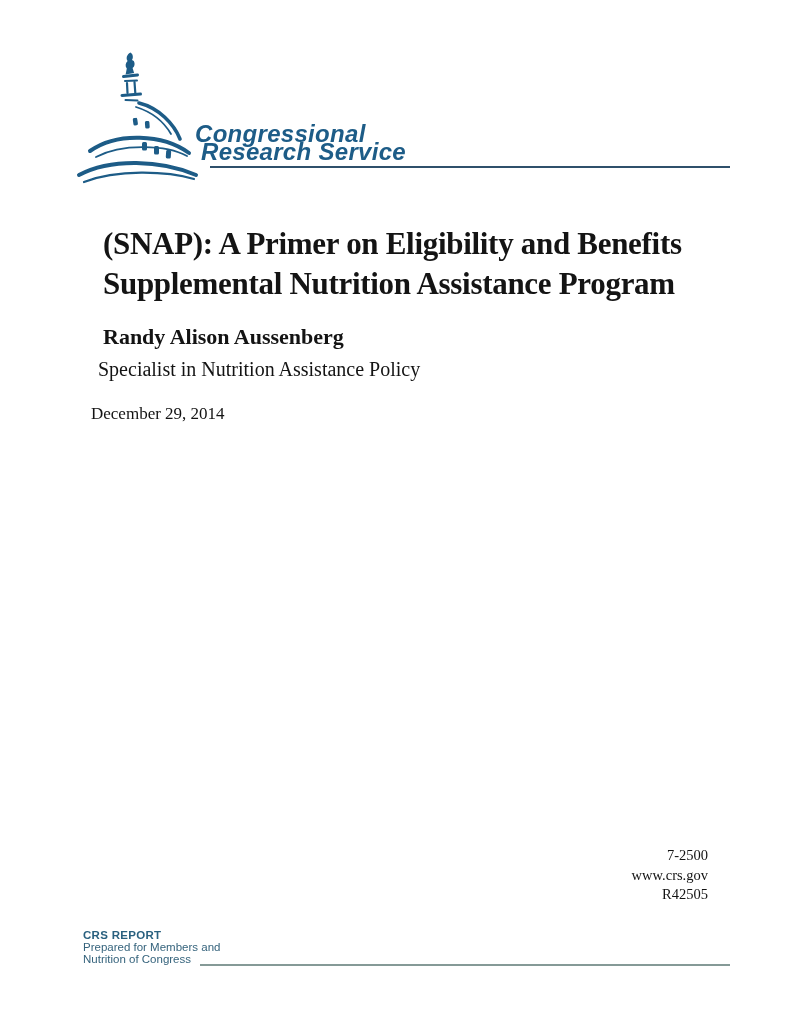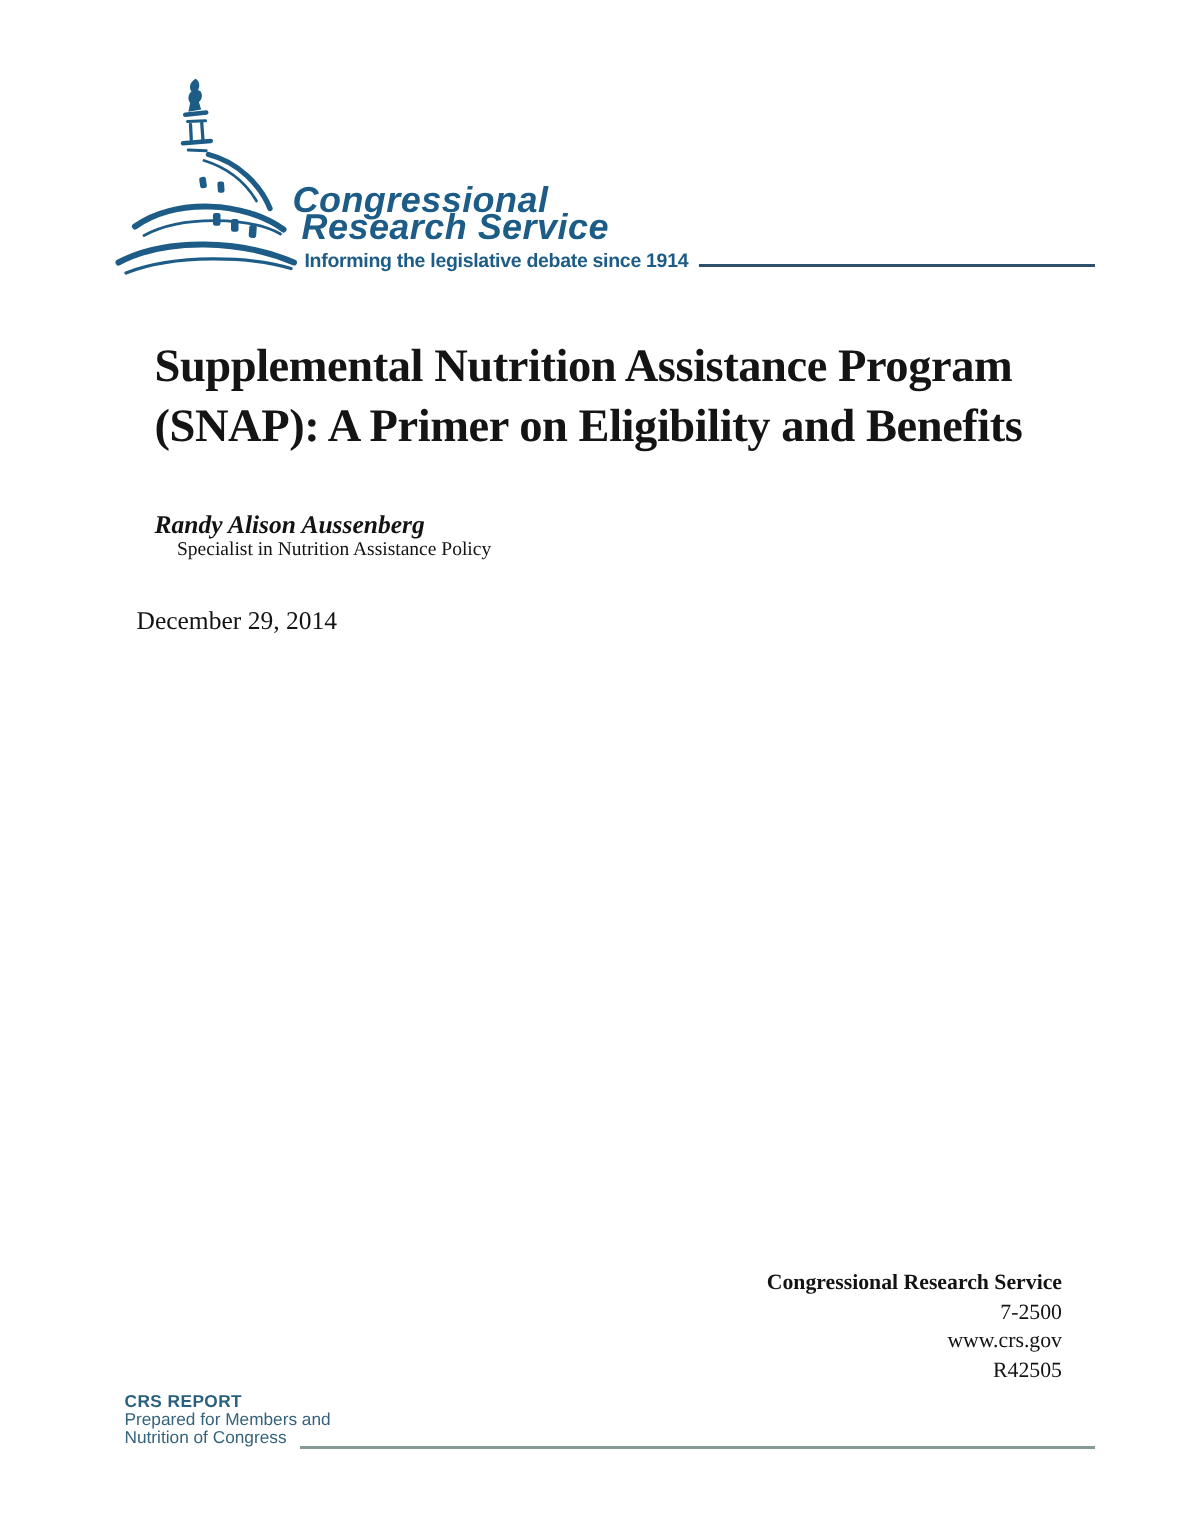--- a/index.html
+++ b/index.html
@@ -42,22 +42,22 @@
   }
 
   
   .title { left: 103px; top: 224px; width: 620px; }
   .title div {
     font-size: 31px; font-weight: 700; line-height: 40px;
     letter-spacing: -0.3px; color: #141414; white-space: nowrap;
   }
 
   
-  .author-name { left: 103px; top: 340px; font-size: 17px; font-weight: 700; font-style: italic; }
-  .author-role { left: 118px; top: 358px; font-size: 13px; }
+  .author-name { left: 103px; top: 324px; font-size: 22px; font-weight: 700; }
+  .author-role { left: 98px; top: 358px; font-size: 20px; }
   .report-date { left: 91px; top: 404px; font-size: 17px; }
 
   
   .footer-right { right: 83px; top: 846px; text-align: right; font-size: 14.5px; line-height: 19.5px; }
   .footer-right .org { font-weight: 700; }
 
   
   .footer-left {
     left: 83px; top: 930px;
     font-family: "Liberation Sans", sans-serif;
@@ -99,36 +99,34 @@
       <rect x="79" y="96" width="5" height="8.5" rx="1.5" fill="#1d5c87" stroke="none"></rect>
       <rect x="91" y="100" width="5" height="8.5" rx="1.5" fill="#1d5c87" stroke="none" transform="rotate(4 93 104)"></rect>
 
       <path d="M4,125 C 36,108 86,110 121,125" stroke-width="4"></path>
       <path d="M9,132 C 42,119 92,121 119,129" stroke-width="2.2"></path>
     </g>
   </svg>
   <div class="logo-name l2">Research Service</div>
   <div class="logo-name l1">Congressional</div>
   <div class="tagline-row">
-    <span class="tagline">Informing the legislative debate since 1914</span>
     <span class="tagline-rule"></span>
   </div>
 </div>
 
 <div class="abs title">
+  <div>(SNAP): A Primer on Eligibility and Benefits</div>
   <div>Supplemental Nutrition Assistance Program</div>
-  <div>(SNAP): A Primer on Eligibility and Benefits</div>
 </div>
 
 <div class="abs author-name">Randy Alison Aussenberg</div>
 <div class="abs author-role">Specialist in Nutrition Assistance Policy</div>
 <div class="abs report-date">December 29, 2014</div>
 
 <div class="abs footer-right">
-  <div class="org">Congressional Research Service</div>
   <div>7-2500</div>
   <div>www.crs.gov</div>
   <div>R42505</div>
 </div>
 
 <div class="abs footer-left">
   <div class="label">CRS REPORT</div>
   <div>Prepared for Members and</div>
   <div>Nutrition of Congress</div>
 </div>

